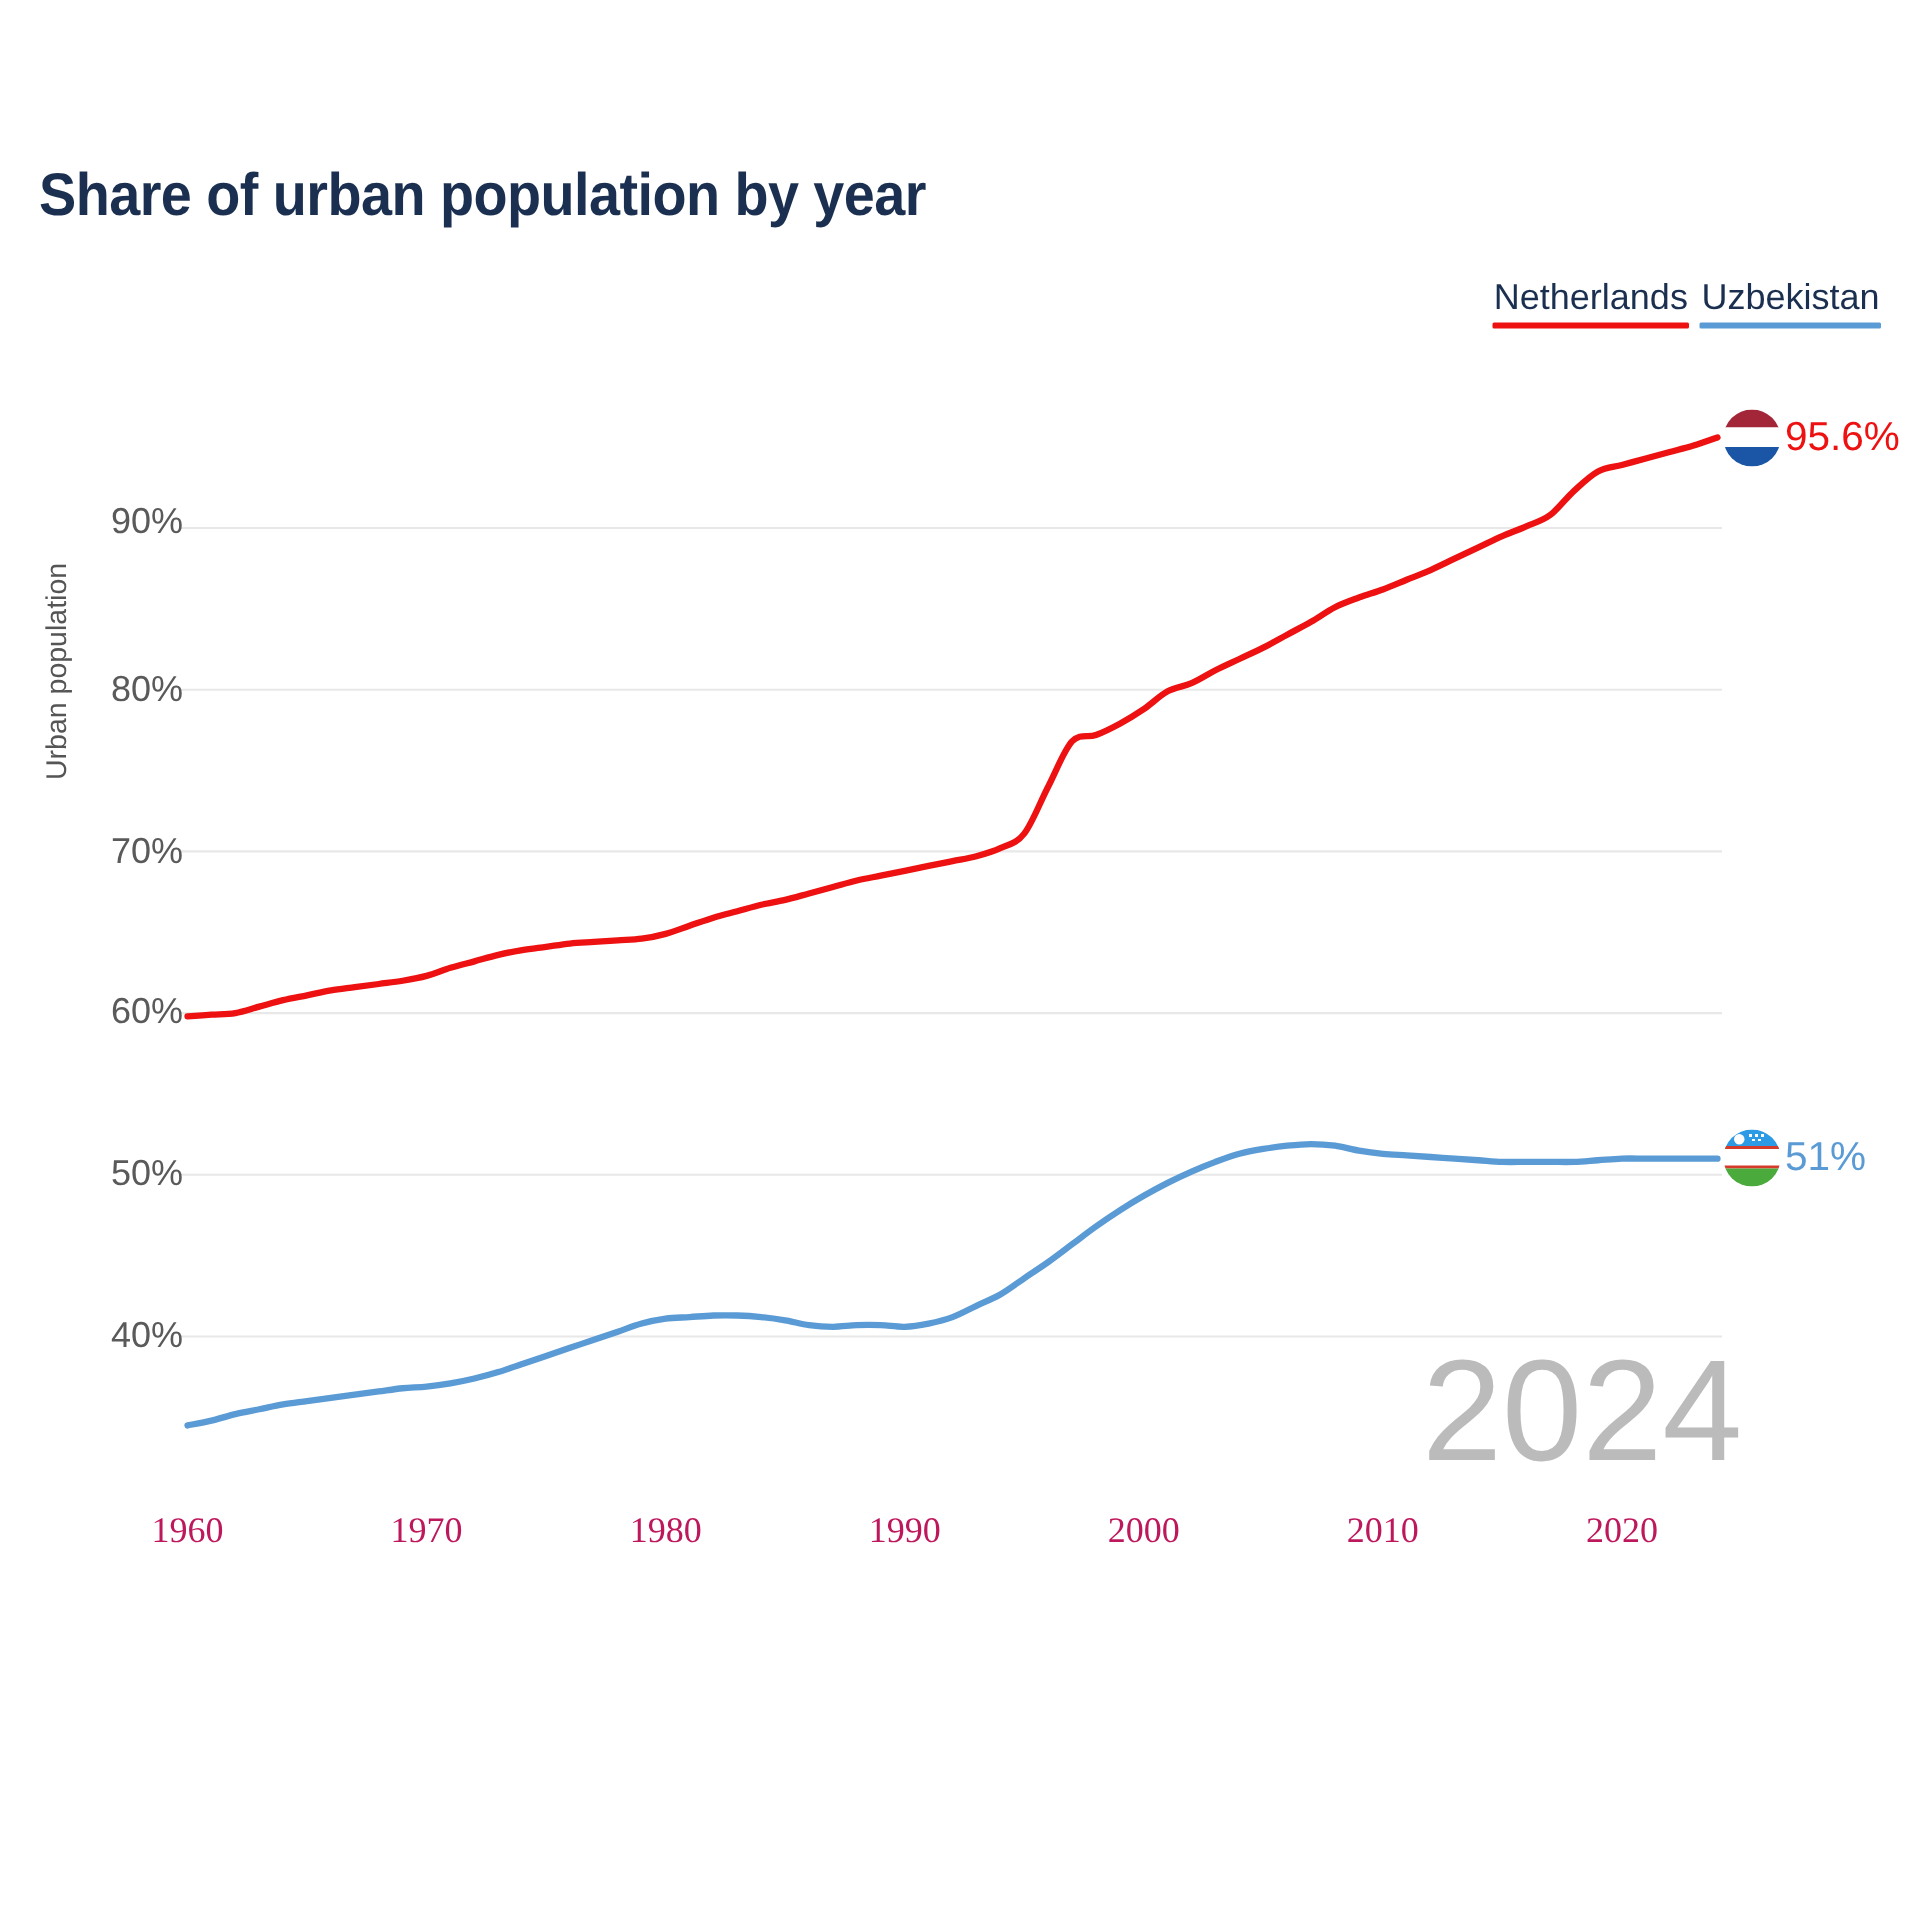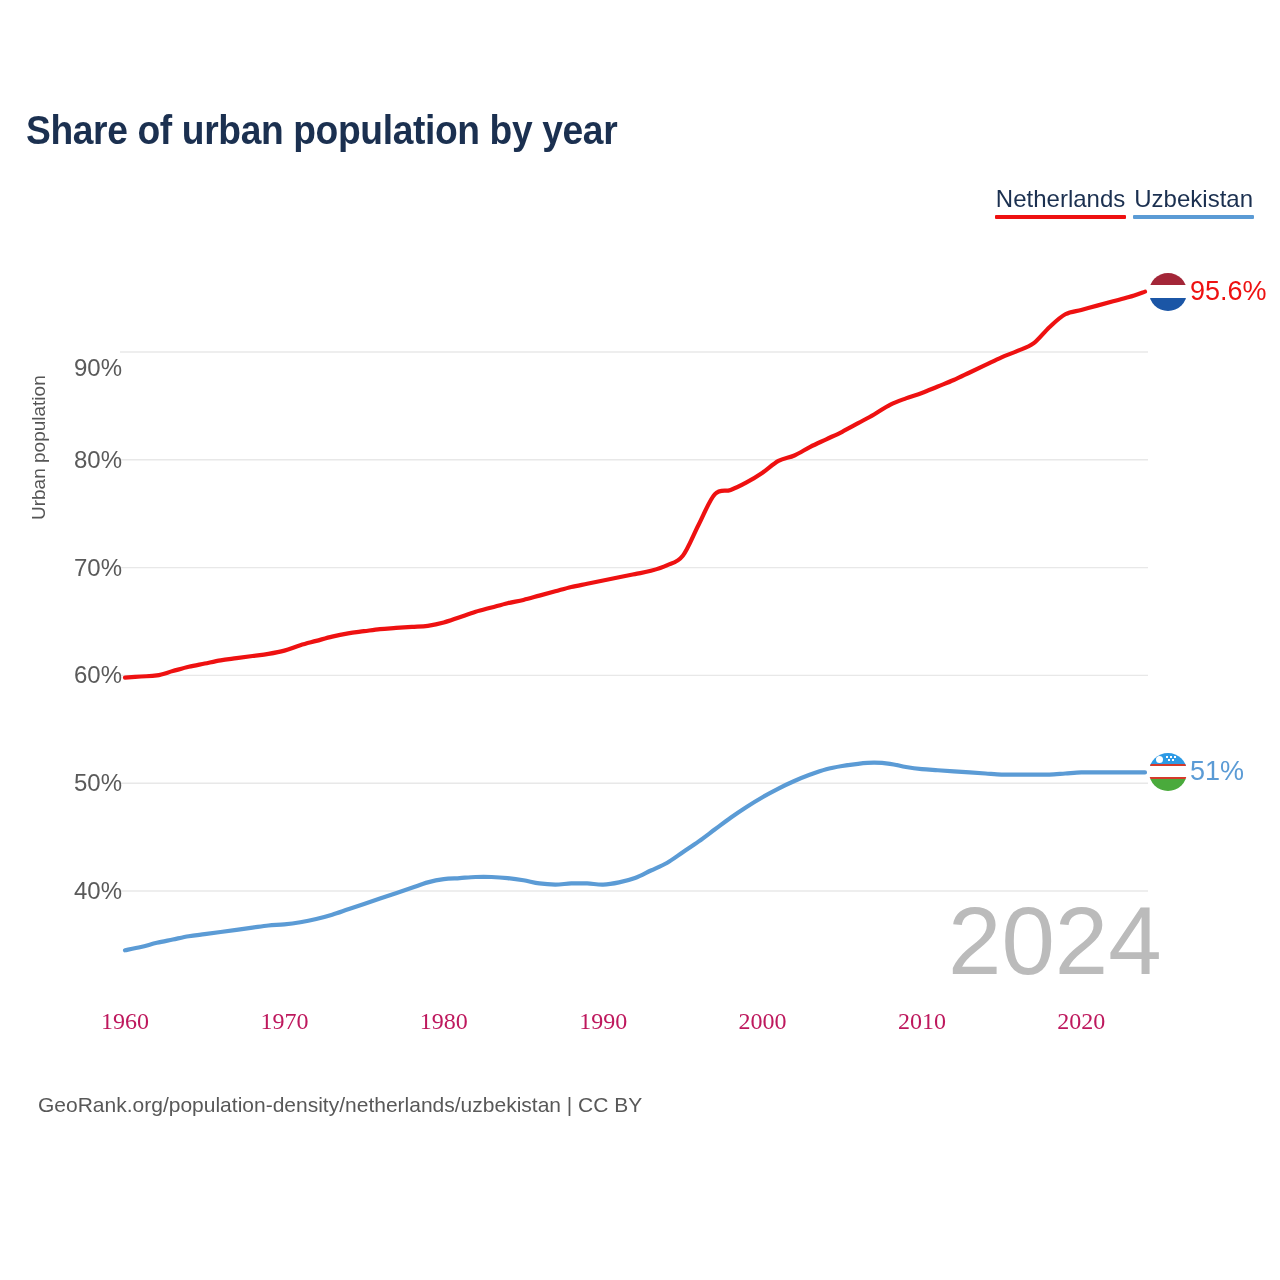--- a/index.html
+++ b/index.html
@@ -204,21 +204,21 @@
       <div class="ytick-wrap" style="top: 0px;">
         <div class="ytick" style="top: 675.4px;">60%</div>
       </div>
       <div class="ytick-wrap" style="top: 0px;">
         <div class="ytick" style="top: 567.6px;">70%</div>
       </div>
       <div class="ytick-wrap" style="top: 0px;">
         <div class="ytick" style="top: 459.8px;">80%</div>
       </div>
       <div class="ytick-wrap" style="top: 0px;">
-        <div class="ytick" style="top: 368px;">90%</div>
+        <div class="ytick" style="top: 348px;">90%</div>
       </div>
     </div>
   <div id="xtick-layer">
       <div class="xtick" style="left: 125px;">1960</div>
       <div class="xtick" style="left: 284.375px;">1970</div>
       <div class="xtick" style="left: 443.75px;">1980</div>
       <div class="xtick" style="left: 603.125px;">1990</div>
       <div class="xtick" style="left: 762.5px;">2000</div>
       <div class="xtick" style="left: 921.875px;">2010</div>
       <div class="xtick" style="left: 1081.25px;">2020</div>
@@ -238,16 +238,15 @@
       <div class="uz-redline" style="bottom:0"></div>
     </div>
     <div class="flag-band uz-mid">
       <div class="uz-redline" style="bottom:0"></div>
     </div>
     <div class="flag-band uz-bot"></div>
   </div>
   <div class="end-label" id="end-label-uz" style="left: 1190px; top: 756.42px; color: rgb(91, 155, 213); text-align: center;">51%</div>
 
   <div class="footer">
-    <div>GeoRank.org/population-density/netherlands/uzbekistan | CC BY</div>
   </div>
 
 </div>
 
 </body></html>

